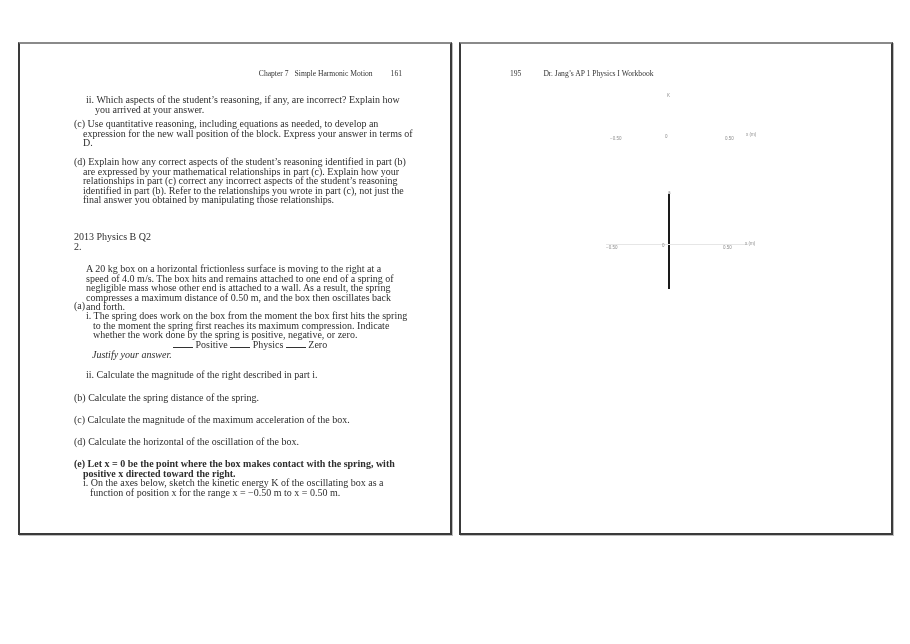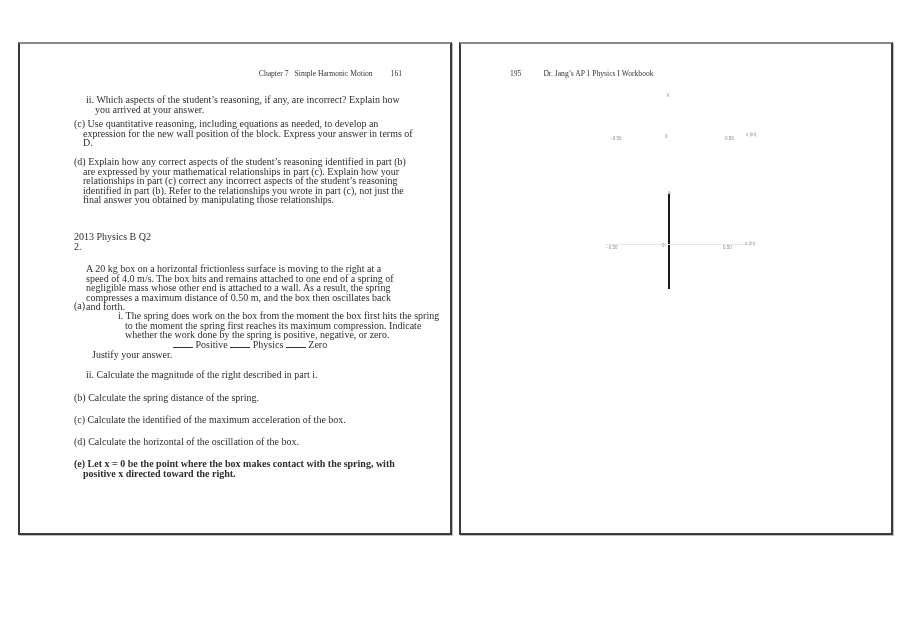--- a/index.html
+++ b/index.html
@@ -41,33 +41,34 @@
 
   <div class="txt hang" style="left:66px; top:51px; width:316px;">ii. Which aspects of the student’s reasoning, if any, are incorrect? Explain how you arrived at your answer.</div>
   <div class="txt hang" style="left:54px; top:75px; width:330px;">(c) Use quantitative reasoning, including equations as needed, to develop an expression for the new wall position of the block. Express your answer in terms of D.</div>
   <div class="txt hang" style="left:54px; top:113px; width:330px;">(d) Explain how any correct aspects of the student’s reasoning identified in part (b) are expressed by your mathematical relationships in part (c). Explain how your relationships in part (c) correct any incorrect aspects of the student’s reasoning identified in part (b). Refer to the relationships you wrote in part (c), not just the final answer you obtained by manipulating those relationships.</div>
 
   <div class="txt" style="left:54px; top:188px;font-family:Liberation Serif, serif;">2013 Physics B Q2</div>
   <div class="txt" style="left:54px; top:198px;">2.</div>
   <div class="txt" style="left:66px; top:198px; width:318px;margin-top:22px;">A 20 kg box on a horizontal frictionless surface is moving to the right at a speed of 4.0 m/s. The box hits and remains attached to one end of a spring of negligible mass whose other end is attached to a wall. As a result, the spring compresses a maximum distance of 0.50 m, and the box then oscillates back and forth.</div>
 
   <div class="txt" style="left:54px; top:257px;">(a)</div>
-  <div class="txt hang2" style="left:66px; top:267px; width:318px;margin-left:32px;">i. The spring does work on the box from the moment the box first hits the spring to the moment the spring first reaches its maximum compression. Indicate whether the work done by the spring is positive, negative, or zero.</div>
+  <div class="txt hang2" style="left:66px; top:267px; width:318px;">i. The spring does work on the box from the moment the box first hits the spring to the moment the spring first reaches its maximum compression. Indicate whether the work done by the spring is positive, negative, or zero.</div>
   <div class="txt" style="left:153px; top:296px;">
     <span class="blank-line"></span> <span>Positive</span>
     <span class="blank-line"></span> <span>Physics</span>
     <span class="blank-line"></span> <span>Zero</span>
   </div>
-  <div class="txt" style="left:72px; top:306px;">Justify your answer.</div>
+  <div class="txt" style="left:72px; top:306px;font-style:italic;">Justify your answer.</div>
   <div class="txt" style="left:66px; top:326px;">ii. Calculate the magnitude of the right described in part i.</div>
 
   <div class="txt" style="left:54px; top:349px;">(b) Calculate the spring distance of the spring.</div>
-  <div class="txt" style="left:54px; top:371px;">(c) Calculate the identified of the maximum acceleration of the box.</div>
+  <div class="txt" style="left:54px; top:371px;">(c) Calculate the magnitude of the maximum acceleration of the box.</div>
   <div class="txt" style="left:54px; top:393px;">(d) Calculate the horizontal of the oscillation of the box.</div>
   <div class="txt hang" style="left:54px; top:415px; width:330px;font-weight:bold;">(e) Let x = 0 be the point where the box makes contact with the spring, with positive x directed toward the right.</div>
+  <div class="txt hang2" style="left:63px; top:434px; width:322px;">i. On the axes below, sketch the kinetic energy K of the oscillating box as a function of position x for the range x = −0.50 m to x = 0.50 m.</div>
 </div>
 
 <div class="page" id="page-right">
   <div class="running-head"><span>195</span><span class="rh-gap-r"></span><span>Dr. Jang’s AP 1 Physics I Workbook</span></div>
 
   <div>
     <div class="tick" style="left:206px; top:49px;">K</div>
     <div class="tick" style="left:149px; top:92px;">−0.50</div>
     <div class="tick" style="left:204px; top:90px;">0</div>
     <div class="tick" style="left:264px; top:92px;">0.50</div>

